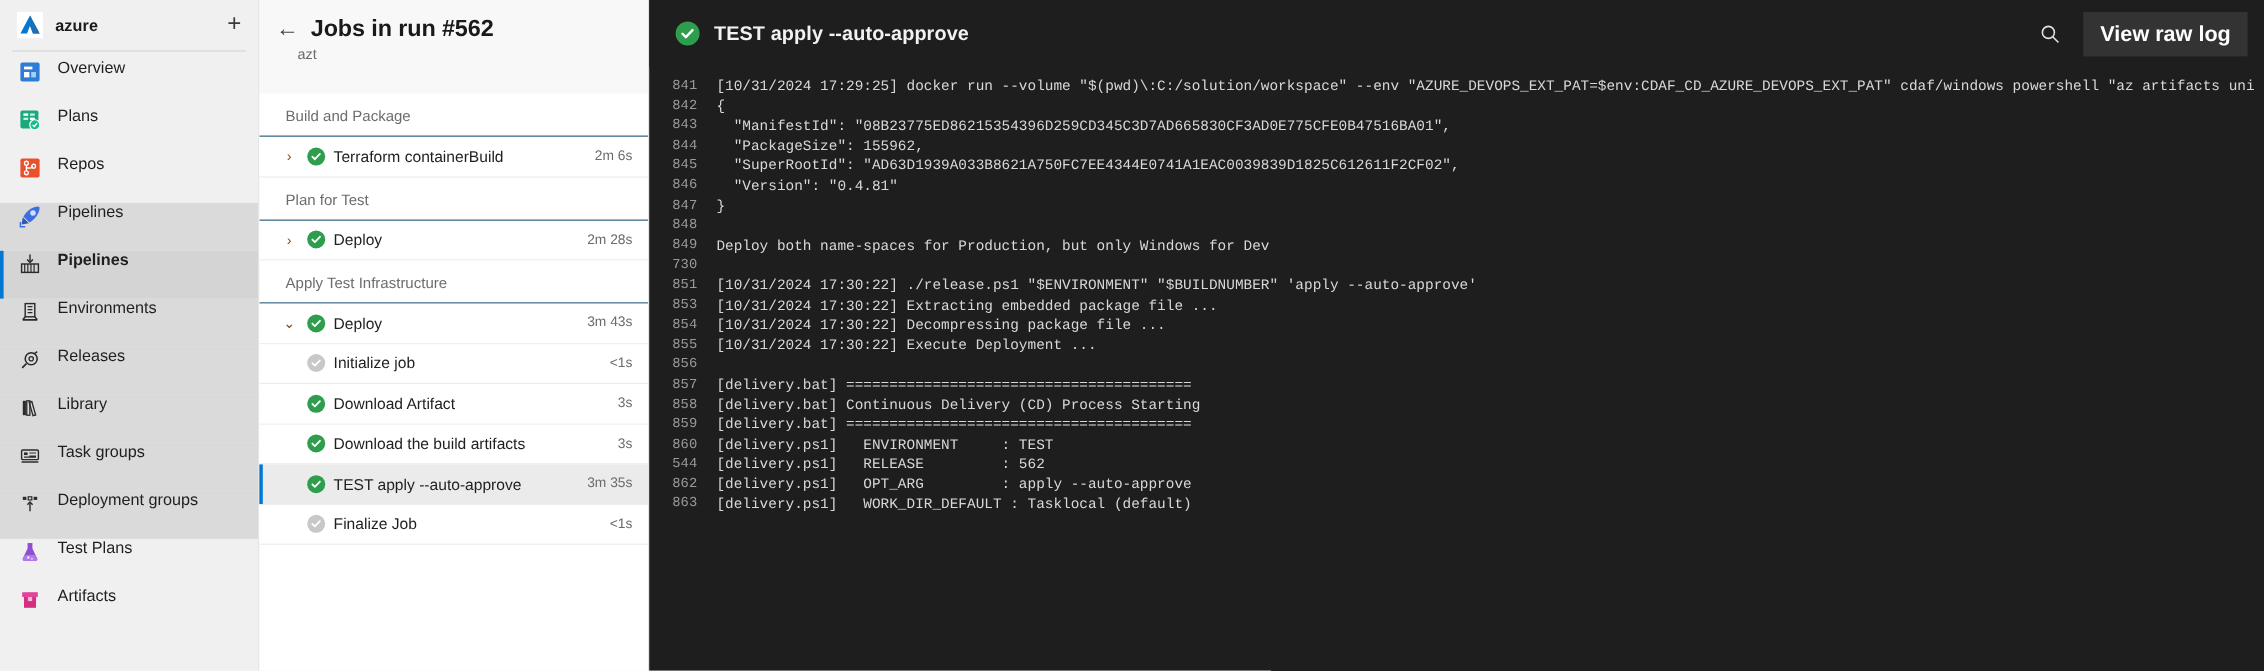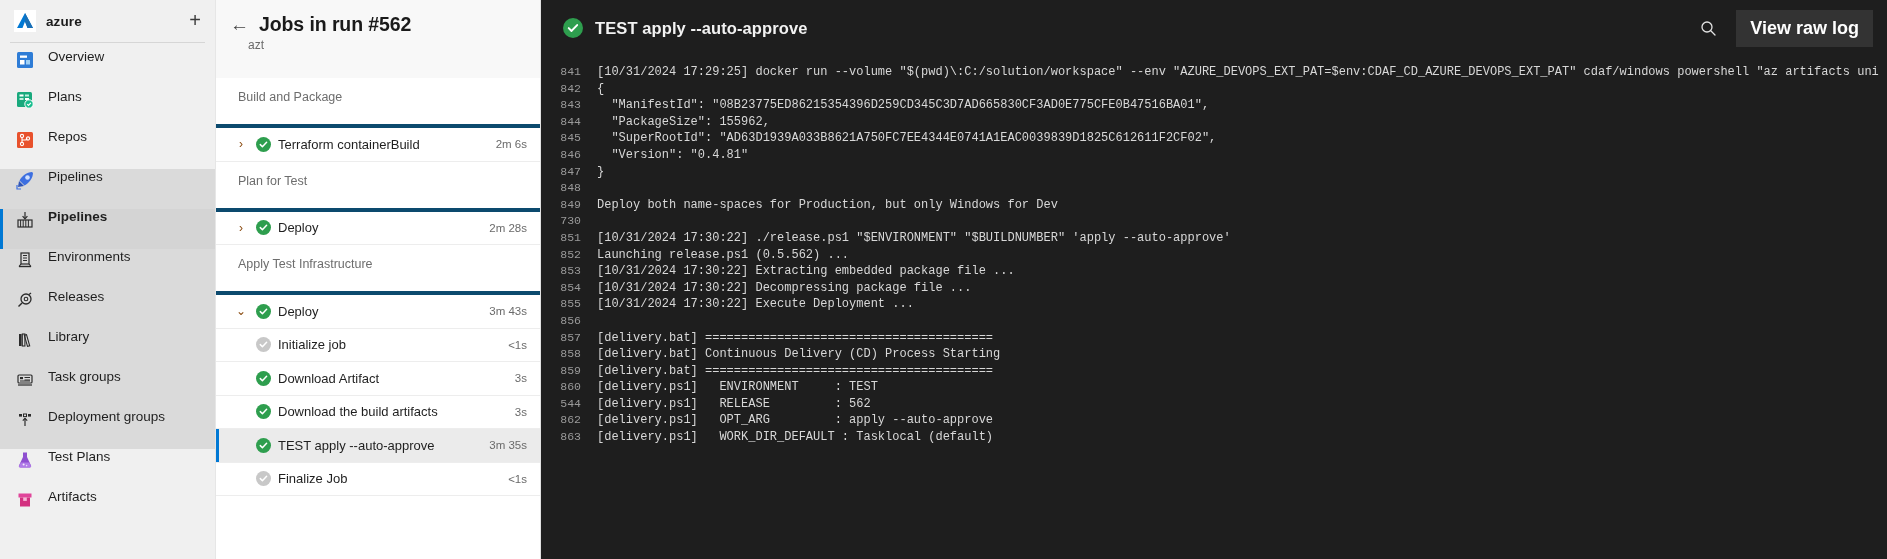--- a/index.html
+++ b/index.html
@@ -73,21 +73,21 @@
   }
   .jobs-title {
     font-size: 19.5px; font-weight: bold; color: #1a1a1a;
     line-height: 24px; letter-spacing: -.1px;
   }
   .jobs-sub {
     font-size: 12px; color: #6b6b6b; margin: 2px 0 0 18px;
   }
   .stage-label {
     font-size: 12.5px; color: #6d6d6d;
-    padding: 12px 0 20px 22px; border-bottom: 4px solid #0c4a6e;
+    padding: 12px 0 9px 22px; border-bottom: 1px solid #0c4a6e;
     background: #fff;
   }
   .job-row {
     height: 33.5px; display: flex; align-items: center;
     border-bottom: 1px solid #ededed; cursor: pointer;
     position: relative; background: #fff; font-size: 13px; color: #1f1f1f;
   }
   .job-row.selected { background: #ebebeb; }
   .job-row.selected::before {
     content: ""; position: absolute; left: 0; top: 0; bottom: 0;
@@ -460,21 +460,20 @@
         <div class="log-line"><span class="ln">842</span><span class="ltxt">{</span></div>
         <div class="log-line"><span class="ln">843</span><span class="ltxt">  "ManifestId": "08B23775ED86215354396D259CD345C3D7AD665830CF3AD0E775CFE0B47516BA01",</span></div>
         <div class="log-line"><span class="ln">844</span><span class="ltxt">  "PackageSize": 155962,</span></div>
         <div class="log-line"><span class="ln">845</span><span class="ltxt">  "SuperRootId": "AD63D1939A033B8621A750FC7EE4344E0741A1EAC0039839D1825C612611F2CF02",</span></div>
         <div class="log-line"><span class="ln">846</span><span class="ltxt">  "Version": "0.4.81"</span></div>
         <div class="log-line"><span class="ln">847</span><span class="ltxt">}</span></div>
         <div class="log-line"><span class="ln">848</span><span class="ltxt"></span></div>
         <div class="log-line"><span class="ln">849</span><span class="ltxt">Deploy both name-spaces for Production, but only Windows for Dev</span></div>
         <div class="log-line"><span class="ln">730</span><span class="ltxt"></span></div>
         <div class="log-line"><span class="ln">851</span><span class="ltxt">[10/31/2024 17:30:22] ./release.ps1 "$ENVIRONMENT" "$BUILDNUMBER" 'apply --auto-approve'</span></div>
-        <div class="log-line"><span class="ln">852</span><span class="ltxt">Launching release.ps1 (0.5.562) ...</span></div>
         <div class="log-line"><span class="ln">853</span><span class="ltxt">[10/31/2024 17:30:22] Extracting embedded package file ...</span></div>
         <div class="log-line"><span class="ln">854</span><span class="ltxt">[10/31/2024 17:30:22] Decompressing package file ...</span></div>
         <div class="log-line"><span class="ln">855</span><span class="ltxt">[10/31/2024 17:30:22] Execute Deployment ...</span></div>
         <div class="log-line"><span class="ln">856</span><span class="ltxt"></span></div>
         <div class="log-line"><span class="ln">857</span><span class="ltxt">[delivery.bat] ========================================</span></div>
         <div class="log-line"><span class="ln">858</span><span class="ltxt">[delivery.bat] Continuous Delivery (CD) Process Starting</span></div>
         <div class="log-line"><span class="ln">859</span><span class="ltxt">[delivery.bat] ========================================</span></div>
         <div class="log-line"><span class="ln">860</span><span class="ltxt">[delivery.ps1]   ENVIRONMENT     : TEST</span></div>
         <div class="log-line"><span class="ln">544</span><span class="ltxt">[delivery.ps1]   RELEASE         : 562</span></div>
         <div class="log-line"><span class="ln">862</span><span class="ltxt">[delivery.ps1]   OPT_ARG         : apply --auto-approve</span></div>

